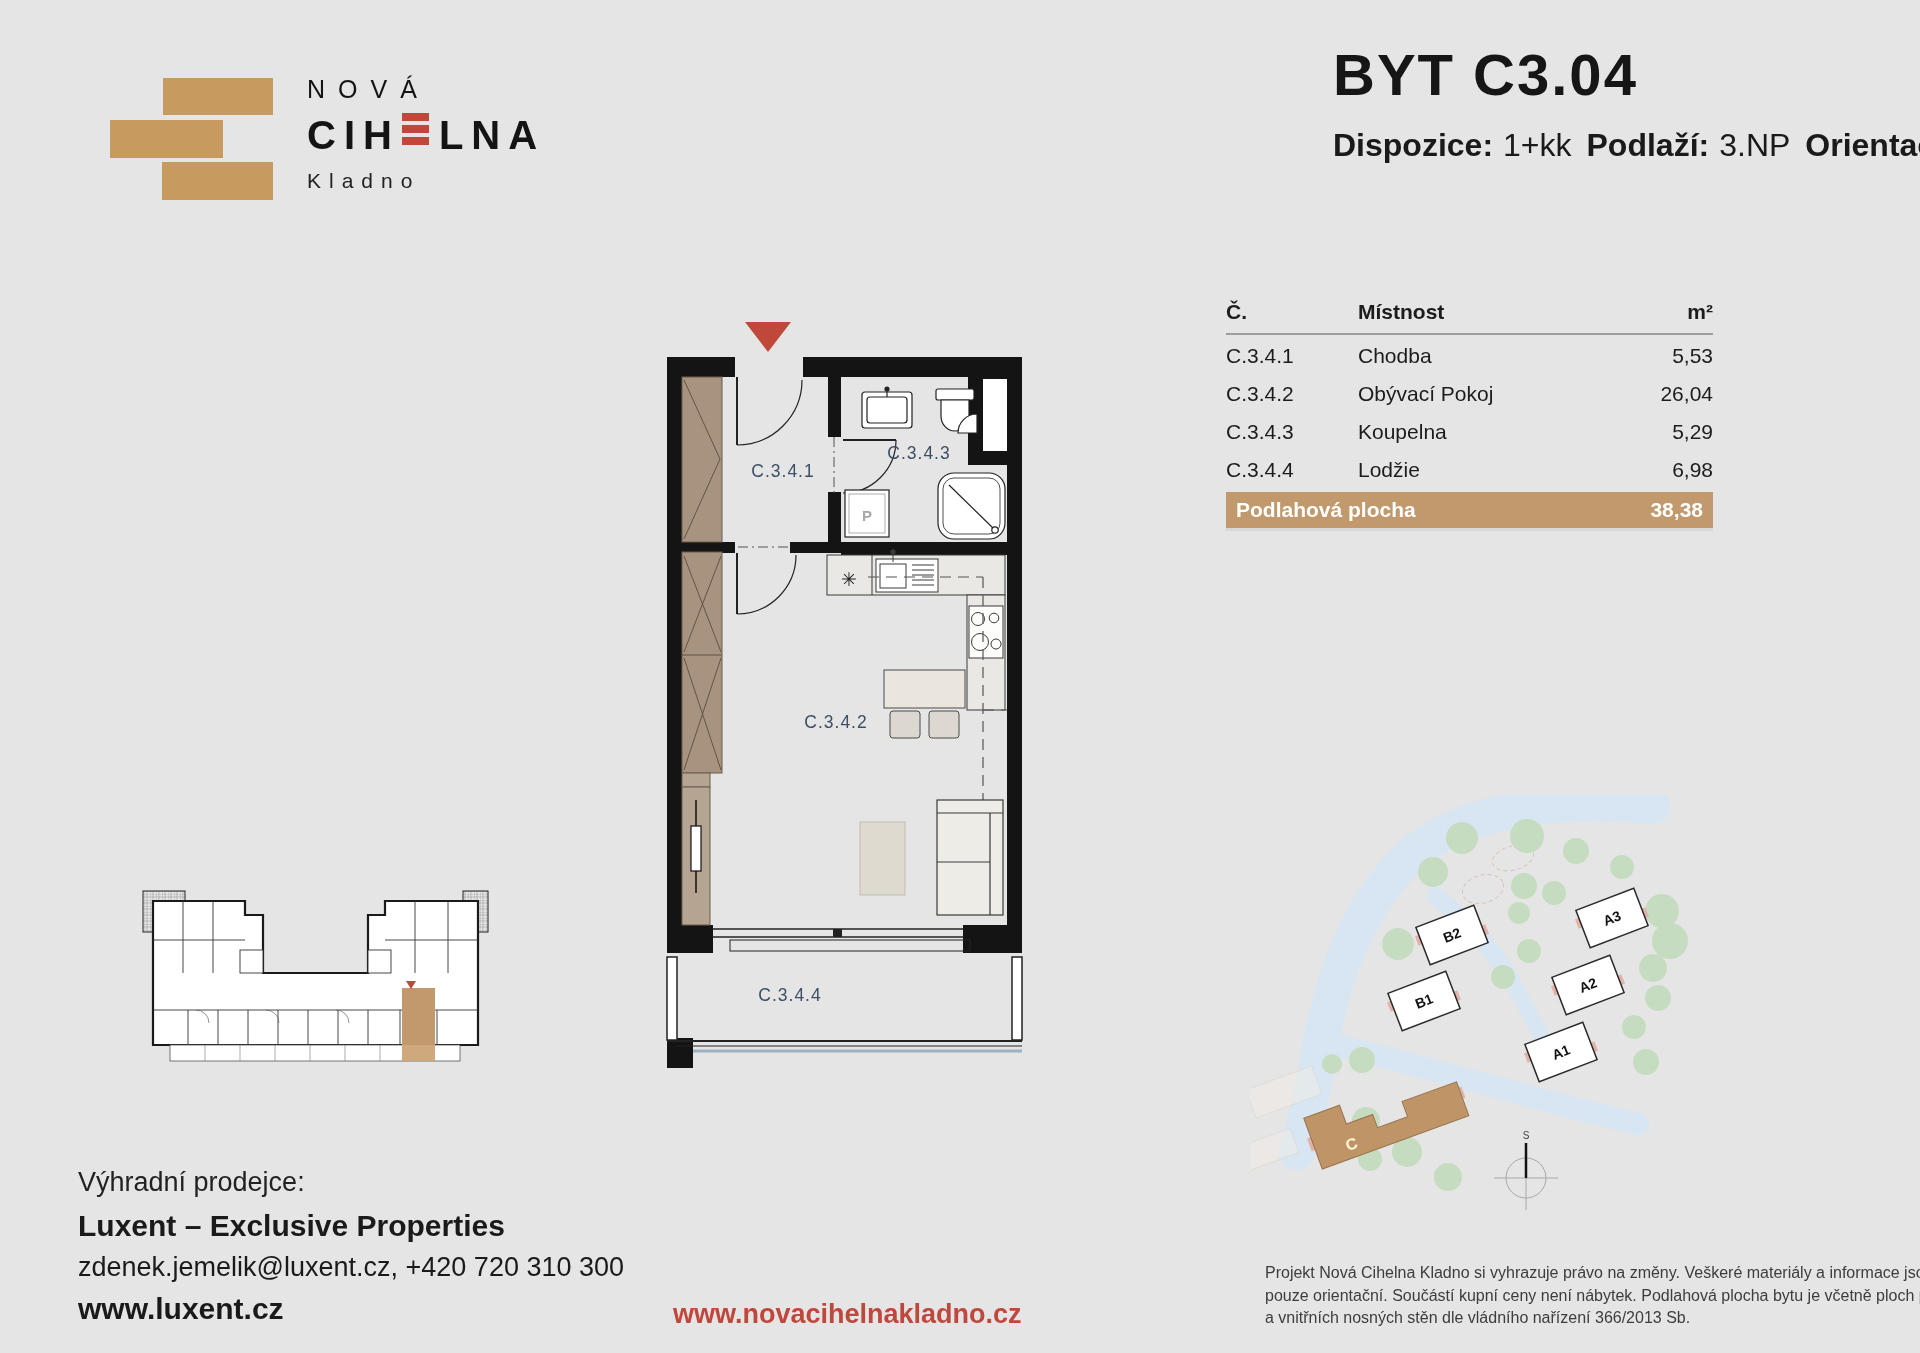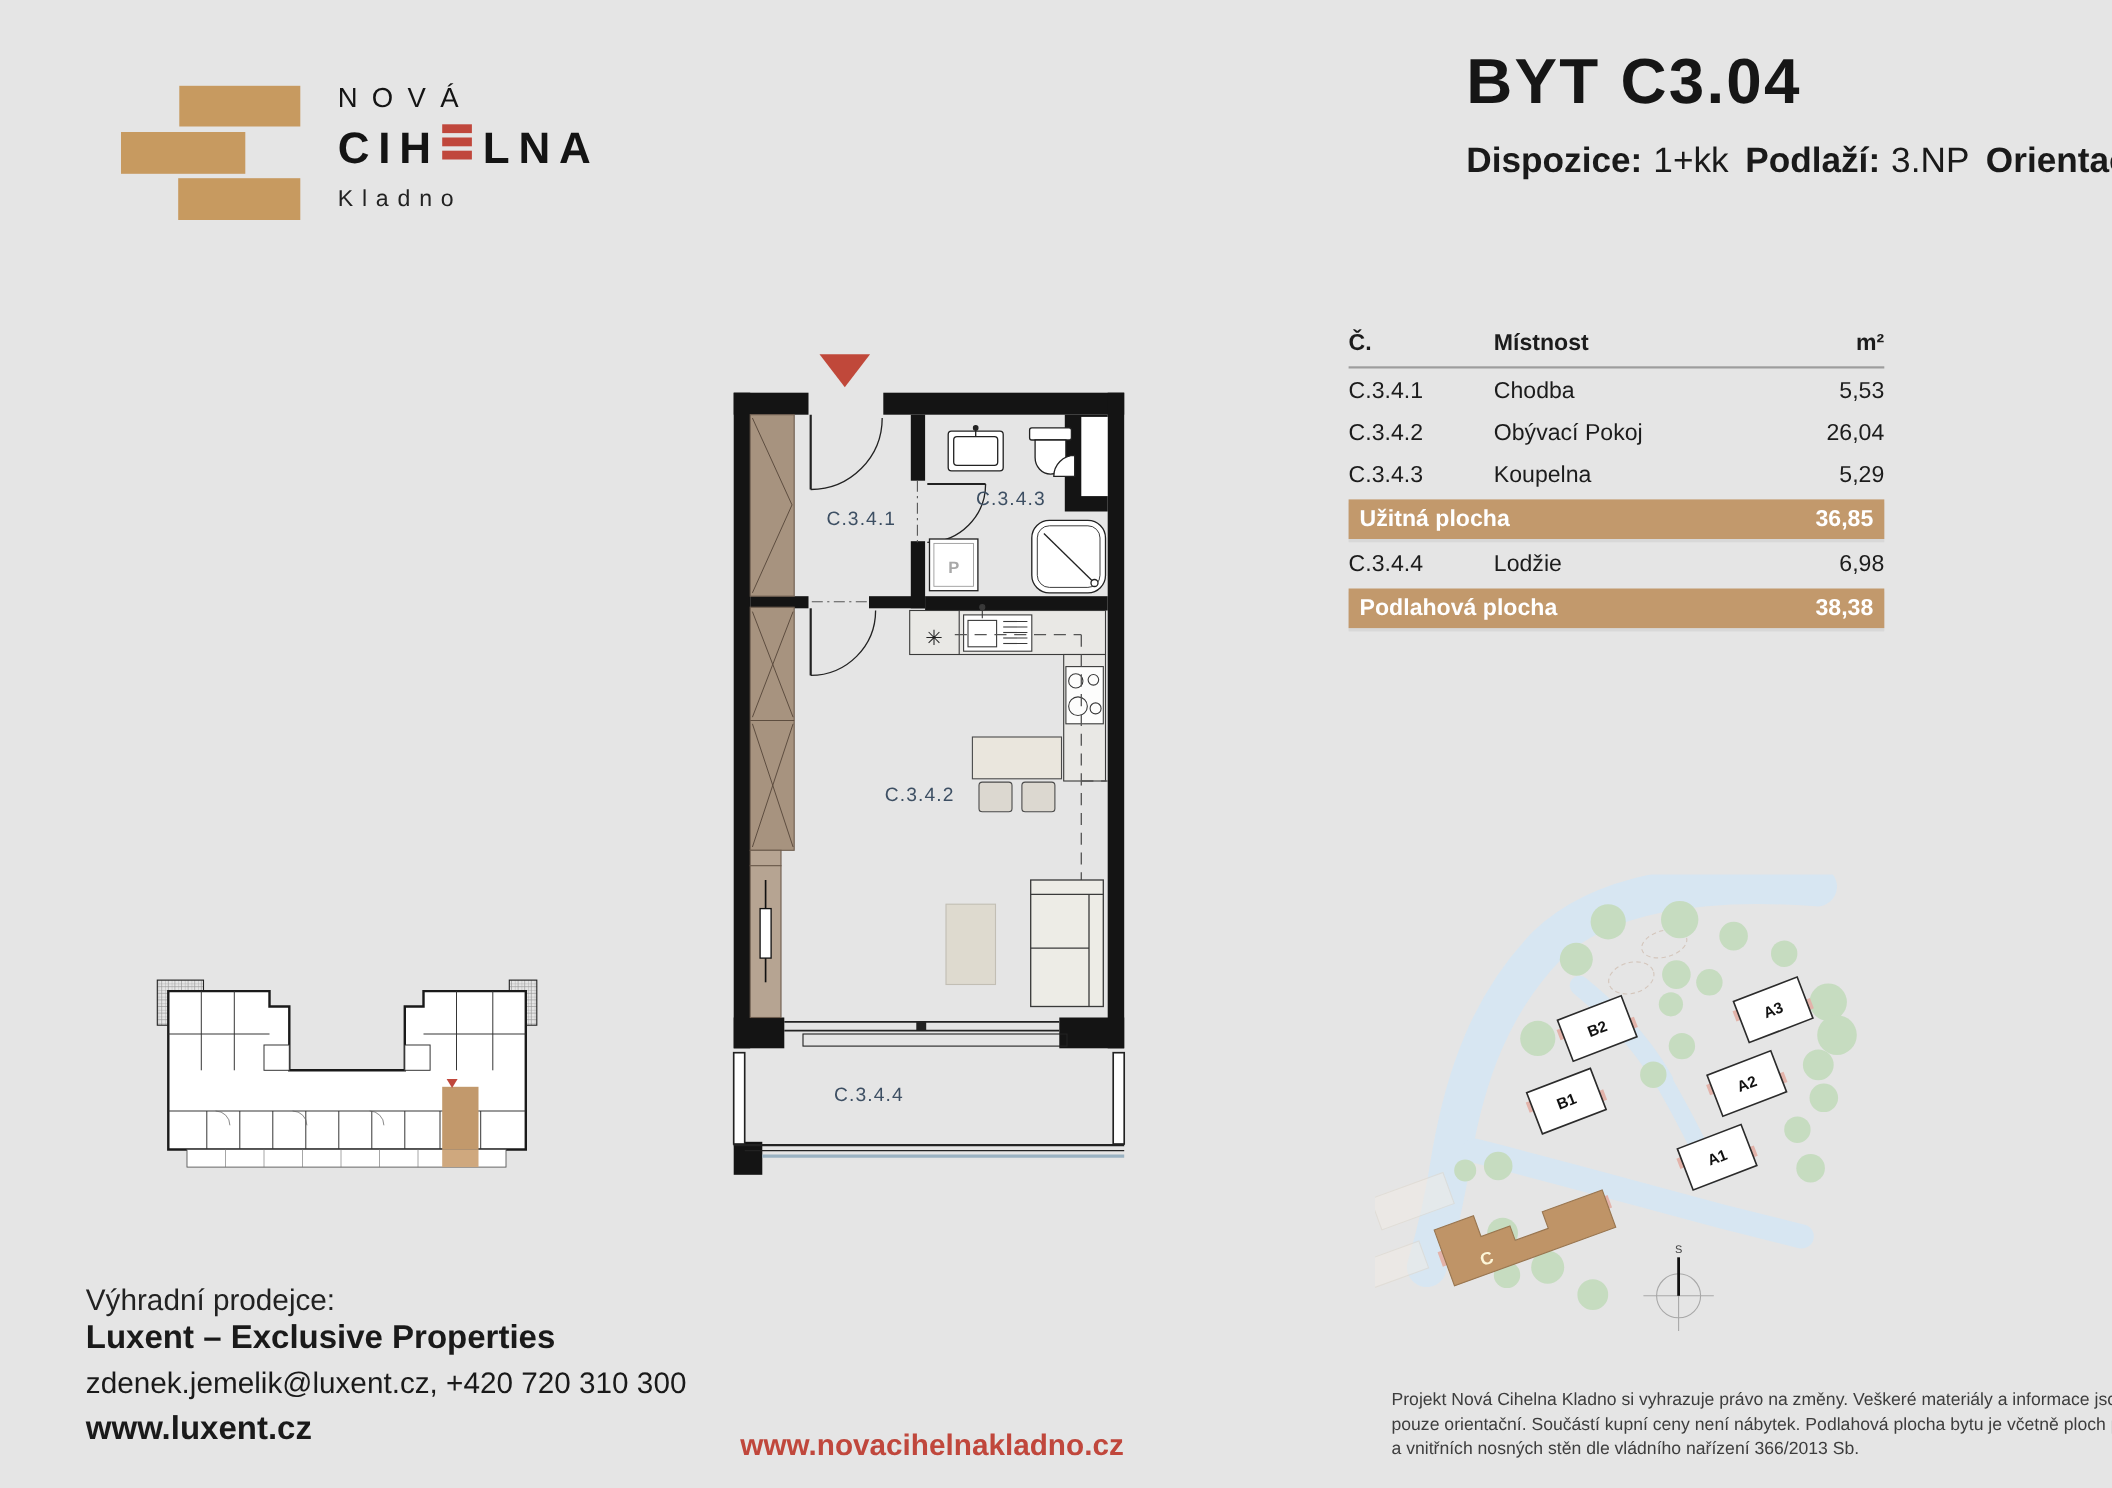--- a/index.html
+++ b/index.html
@@ -42,21 +42,21 @@
 
   
   .floor-plan{position:absolute;left:655px;top:315px;width:380px;height:766px;}
   .mini-plan{position:absolute;left:125px;top:880px;width:380px;height:195px;}
   .site-plan{position:absolute;left:1250px;top:795px;width:440px;height:445px;}
   .plan-label{font-family:"Liberation Sans",sans-serif;}
 
   
   .f-left{position:absolute;left:78px;top:1167px;white-space:nowrap;}
   .f-left .l1{font-size:27px;color:#222;}
-  .f-left .l2{font-size:30px;font-weight:800;margin-top:1px;}
+  .f-left .l2{font-size:30px;font-weight:800;margin-top:11px;}
   .f-left .l3{font-size:27px;margin-top:9px;}
   .f-left .l4{font-size:30px;font-weight:800;margin-top:9px;}
   .f-center{position:absolute;left:673px;top:1299px;font-size:27px;font-weight:800;color:#c0473c;}
   .f-right{position:absolute;left:1228px;top:1262px;width:705px;font-size:16px;
            line-height:1.42;color:#3d3d3d;margin-left:37px;}
 </style>
 </head>
 <body>
 
 <div class="page">
@@ -111,24 +111,20 @@
     </div>
     <div class="rt-row">
       <span class="c-num">C.3.4.2</span>
       <span class="c-room">Obývací Pokoj</span>
       <span class="c-area">26,04</span>
     </div>
     <div class="rt-row">
       <span class="c-num">C.3.4.3</span>
       <span class="c-room">Koupelna</span>
       <span class="c-area">5,29</span>
-    </div>
-    <div class="rt-band">
-      <span class="band-label">Užitná plocha</span>
-      <span>36,85</span>
     </div>
     <div class="rt-row">
       <span class="c-num">C.3.4.4</span>
       <span class="c-room">Lodžie</span>
       <span class="c-area">6,98</span>
     </div>
     <div class="rt-band">
       <span class="band-label">Podlahová plocha</span>
       <span>38,38</span>
     </div>

